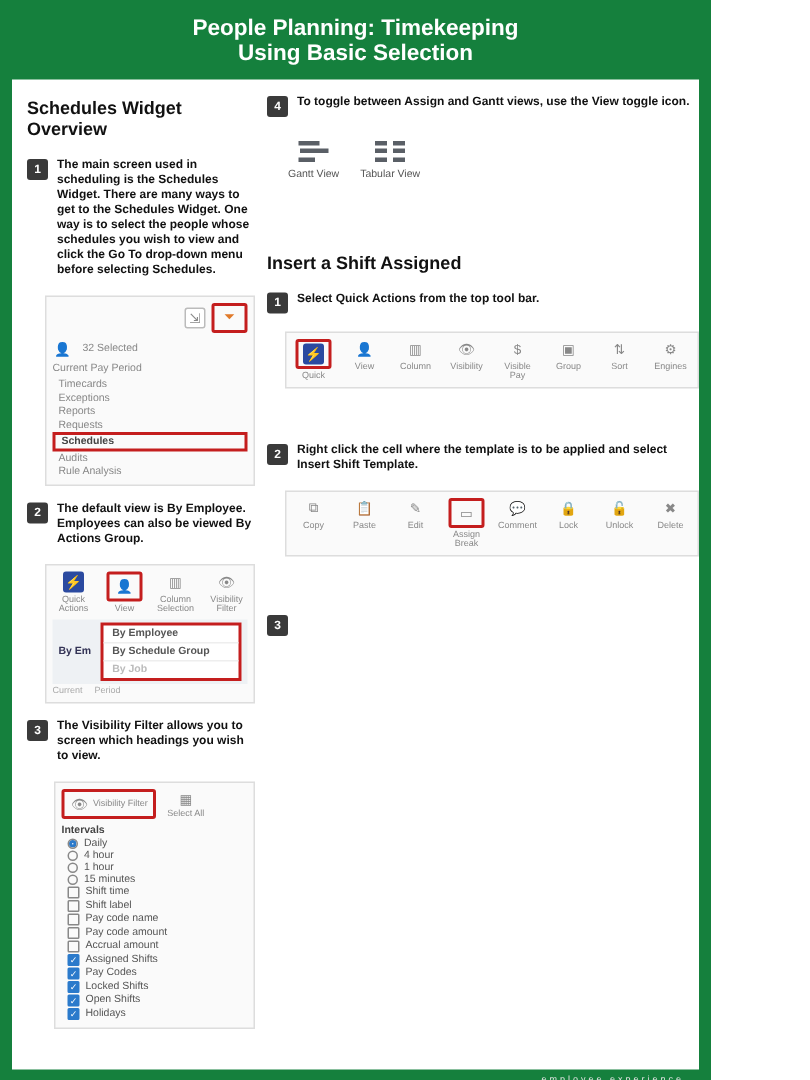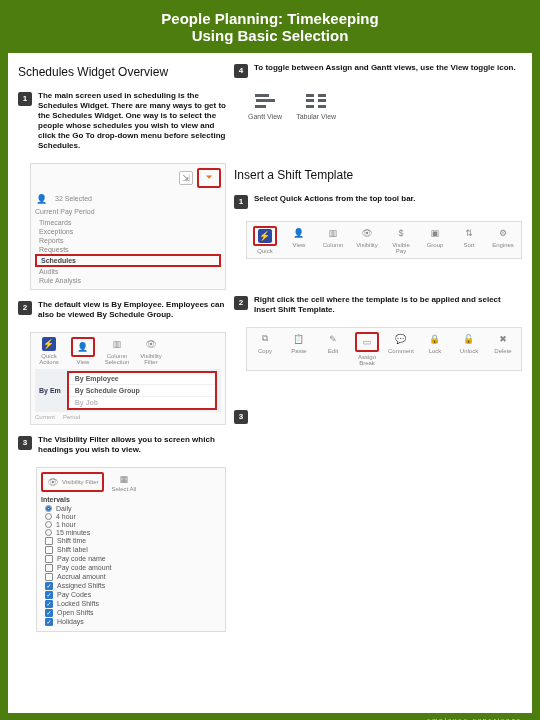--- a/index.html
+++ b/index.html
@@ -5,23 +5,23 @@
   * { box-sizing: border-box; margin: 0; padding: 0; }
   body {
     font-family: "Segoe UI", Arial, sans-serif;
     background: #fff;
     width: 540px;
     height: 720px;
     overflow: hidden;
     font-size: 10px;
   }
   .outer {
-    width: 540px;
+    width: 474px;
     height: 720px;
-    background: #4d7c0f;
+    background: #15803d;
     padding: 8px;
     color: #111;
   }
   .title {
     text-align: center;
     color: #fff;
     font-weight: 700;
     font-size: 15px;
     line-height: 1.15;
     padding: 2px 0 8px 0;
@@ -31,21 +31,21 @@
     width: 100%;
     height: calc(100% - 44px);
     padding: 10px 10px 0 10px;
     display: flex;
     gap: 8px;
     overflow: hidden;
   }
   .col { flex: 1; display: flex; flex-direction: column; gap: 8px; }
   .section-h {
     font-size: 12px;
-    font-weight: 400;
+    font-weight: 700;
     color: #111;
     margin: 2px 0 4px 0;
   }
   .step { display: flex; gap: 6px; }
   .num {
     width: 14px; height: 14px;
     background: #3a3a3a;
     color: #fff;
     font-size: 8px;
     font-weight: 700;
@@ -140,21 +140,21 @@
           <div class="mi">Reports</div>
           <div class="mi">Requests</div>
           <div class="mi hlrow">Schedules</div>
           <div class="mi">Audits</div>
           <div class="mi">Rule Analysis</div>
         </div>
       </div>
 
       <div class="step">
         <div class="num">2</div>
-        <div class="step-text">The default view is By Employee. Employees can also be viewed By Schedule Group.</div>
+        <div class="step-text">The default view is By Employee. Employees can also be viewed By Actions Group.</div>
       </div>
       <div class="shot">
         <div class="toolbar">
           <div class="item">
               <span class="icon" style="background:#2b4aa0;color:#fff;">⚡</span>
               <span class="mini-label">Quick Actions</span>
             </div>
           <div class="item">
               <span class="hl">
                 <span class="icon">👤</span>
@@ -285,21 +285,21 @@
                 <span></span>
                 <span></span>
                 <span></span>
               </div>
           </div>
           <span class="mini-label" style="font-size:7px;color:#555;">Tabular View</span>
         </div>
       </div>
 
       <div style="height:30px;"></div>
-      <div class="section-h">Insert a Shift Template</div>
+      <div class="section-h">Insert a Shift Assigned</div>
 
       <div class="step">
         <div class="num">1</div>
         <div class="step-text">Select Quick Actions from the top tool bar.</div>
       </div>
       <div class="shot">
         <div class="toolbar">
           <div class="item">
               <span class="hl">
                 <span class="icon" style="background:#2b4aa0;color:#fff;">⚡</span>

